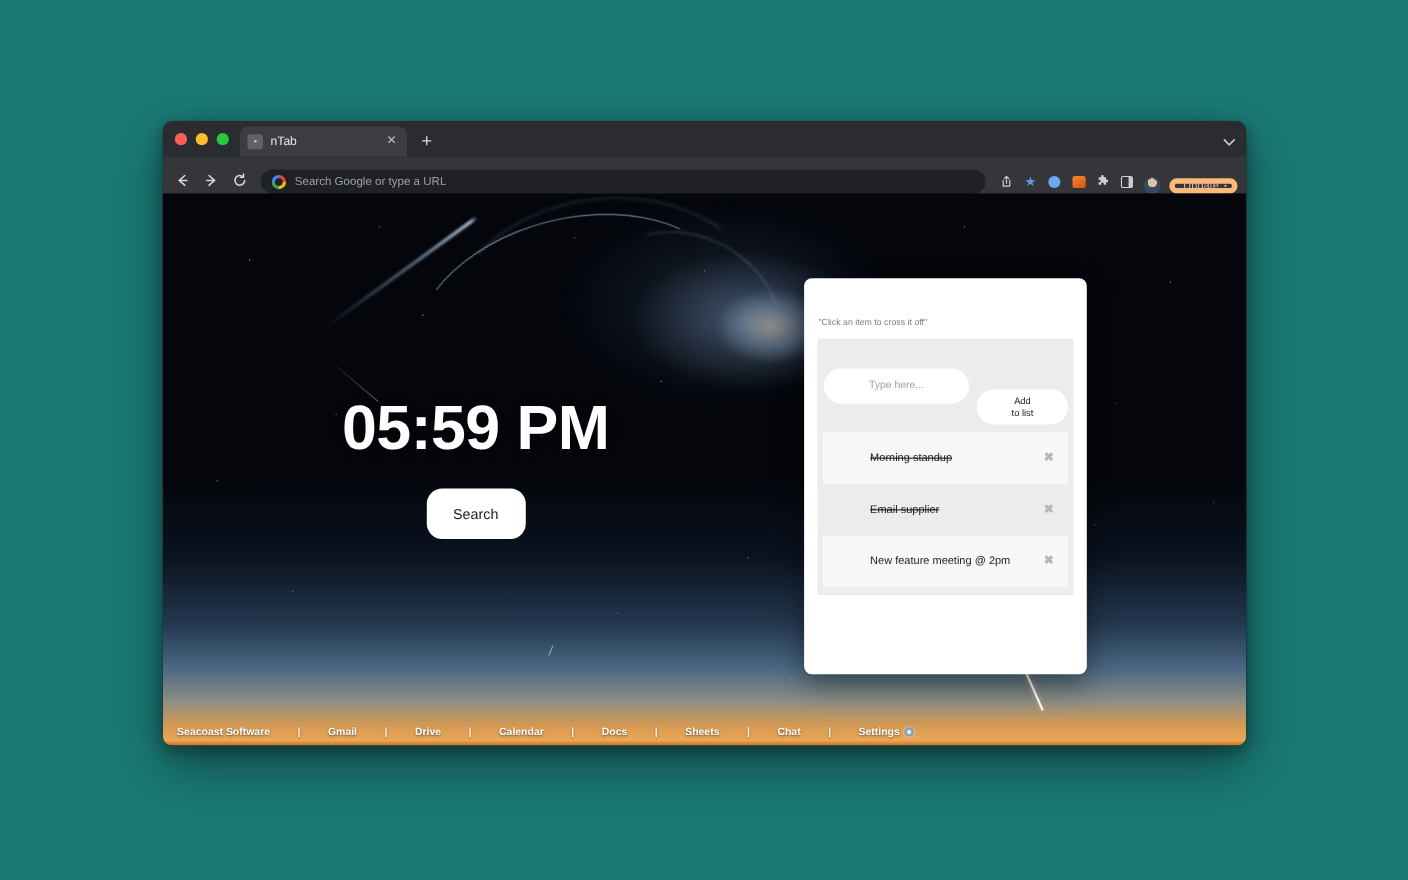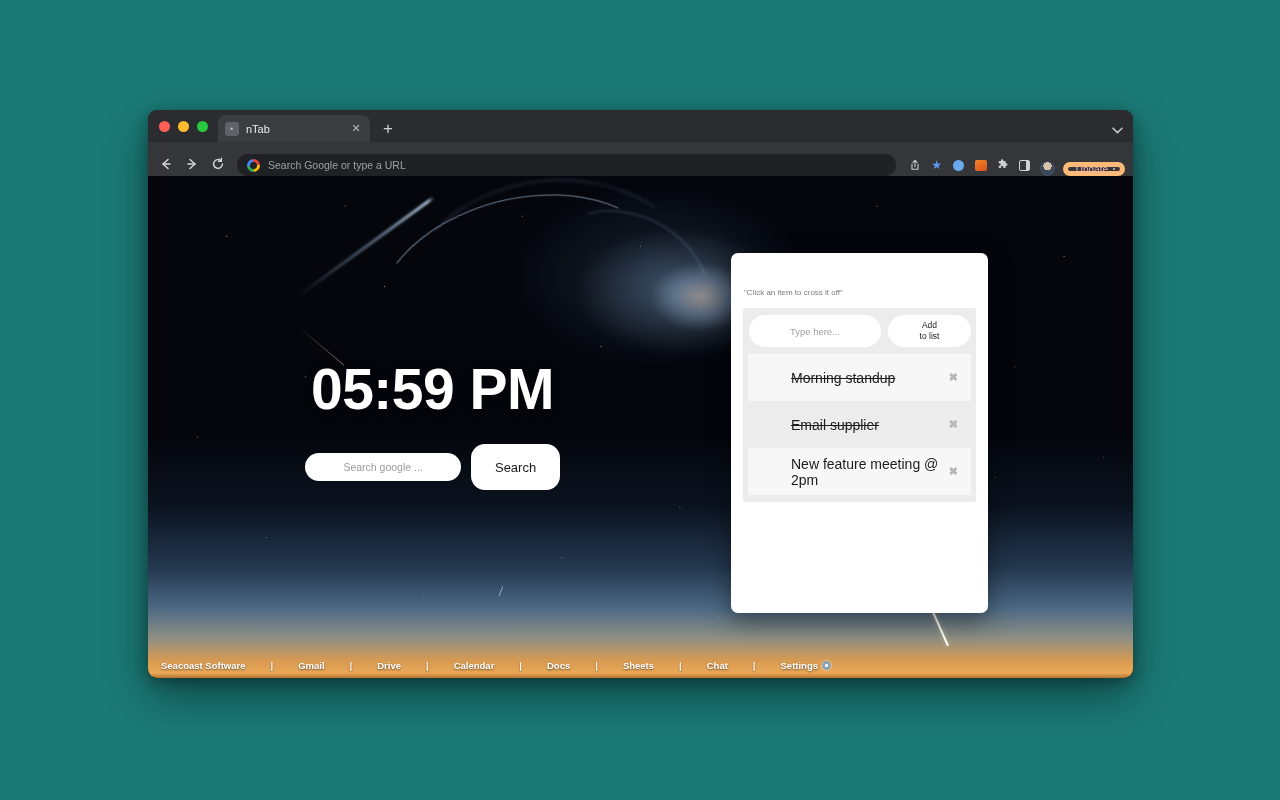--- a/index.html
+++ b/index.html
@@ -422,33 +422,34 @@
     background: #ffffff;
     border: none;
     font-family: "Liberation Sans", sans-serif;
     font-size: 8.5px;
     color: #1a1a1a;
     line-height: 1.25;
     display: flex;
     flex-direction: column;
     align-items: center;
     justify-content: center;
+    margin-top: 39px;
   }
   #todo-list { margin-top: 7px; }
   .todo-item {
     display: flex;
     align-items: center;
     justify-content: space-between;
     height: 47px;
     padding: 0 13px 0 22px;
   }
   .todo-item.odd { background: #f7f7f7; }
   .todo-item.even { background: #ececec; }
   .todo-label {
-    font-size: 14px;
+    font-size: 10px;
     color: #1c1c1c;
     font-weight: 500;
     padding-left: 21px;
   }
   .todo-label.done { text-decoration: line-through; }
   .todo-remove {
     color: #b6b6b6;
     font-size: 11px;
     line-height: 1;
     font-weight: bold;
@@ -569,21 +570,20 @@
     <div class="arc" id="arc-2"></div>
     <div class="arc" id="arc-3"></div>
     <div id="comet-tail"></div>
     <div id="faint-streak"></div>
     <div id="rocket-trail"></div>
     <div id="small-mark"></div>
 
     <div id="clock-search">
       <div id="clock">05:59 PM</div>
       <div id="search-row">
-        <input id="search-input" type="text" placeholder="Search google ..." style="">
         <button id="search-button">Search</button>
       </div>
     </div>
 
     <div id="todo-panel">
       <div id="todo-hint">"Click an item to cross it off"</div>
 
       <div id="todo-body">
         <div id="todo-add-row">
           <input id="todo-input" type="text" placeholder="Type here..." style="">

